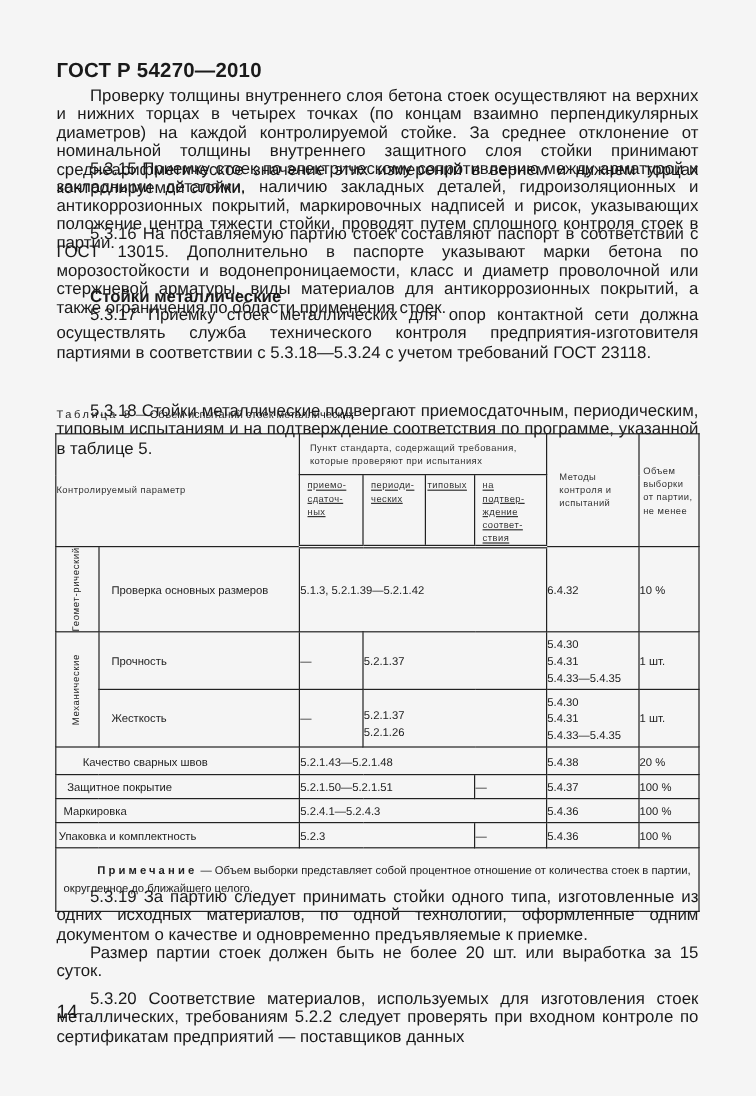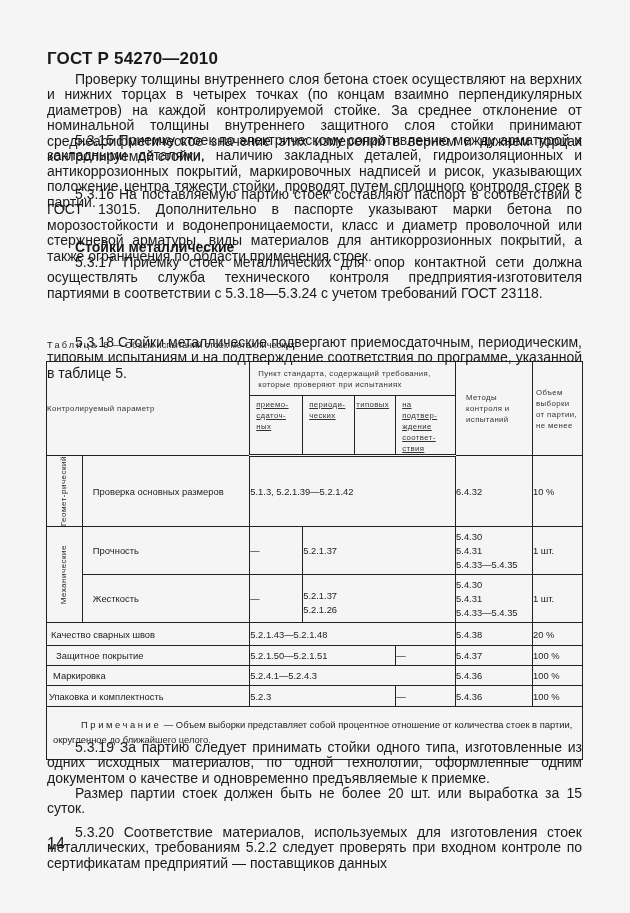--- a/index.html
+++ b/index.html
@@ -12,21 +12,21 @@
   .heading{font-weight:bold;}
   .caption{left:47px;top:340px;font-size:9.2px;color:#222;}
   .caption .sp{letter-spacing:2.2px;}
   table.t{position:absolute;left:46px;top:361px;width:537px;border-collapse:collapse;font-size:9.4px;color:#222;}
   table.t td{border:1px solid #222;text-align:left;vertical-align:middle;padding:0;}
   table.t td.left{text-align:left;padding-left:10px;}
   .hdr{font-size:7.8px;line-height:11px;color:#333;letter-spacing:0.4px;}
   .vert{writing-mode:vertical-rl;transform:rotate(180deg);font-size:8px;letter-spacing:0.5px;line-height:10px;margin:auto;}
   tr.dbl td{border-bottom:3px double #222;text-decoration:underline;}
   .note{text-align:left !important;padding:10px 6px 12px 6px !important;font-size:9.4px;line-height:15px;}
-  .note .sp{letter-spacing:2.6px;}
+  .note .sp{letter-spacing:2.6px;font-weight:bold;}
   .pagenum{left:47px;top:835px;font-size:16px;}
 </style>
 </head>
 <body>
 
 <div class="abs doc-id">ГОСТ Р 54270—2010</div>
 
 <div class="para" style="top:72px;"><span class="ind"></span><span>Проверку толщины внутреннего слоя бетона стоек осуществляют на верхних и нижних торцах в четырех точках (по концам взаимно перпендикулярных диаметров) на каждой контролируемой стойке. За среднее отклонение от номинальной толщины внутреннего защитного слоя стойки принимают среднеарифметическое значение этих измерений в вернем и нижнем торцах контролируемой стойки.</span></div>
 <div class="para" style="top:133px;"><span class="ind"></span><span>5.3.15 Приемку стоек по электрическому сопротивлению между арматурой и закладными деталями, наличию закладных деталей, гидроизоляционных и антикоррозионных покрытий, маркировочных надписей и рисок, указывающих положение центра тяжести стойки, проводят путем сплошного контроля стоек в партии.</span></div>
 <div class="para" style="top:187px;"><span class="ind"></span><span>5.3.16 На поставляемую партию стоек составляют паспорт в соответствии с ГОСТ 13015. Дополнительно в паспорте указывают марки бетона по морозостойкости и водонепроницаемости, класс и диаметр проволочной или стержневой арматуры, виды материалов для антикоррозионных покрытий, а также ограничения по области применения стоек.</span></div>
@@ -85,21 +85,21 @@
     <td class="left">Жесткость</td>
     <td>—</td>
     <td colspan="3" style="white-space:pre-line;line-height:14px;padding-top:8px;">5.2.1.37
 5.2.1.26</td>
     <td style="white-space:pre-line;line-height:14px;">5.4.30
 5.4.31
 5.4.33—5.4.35</td>
     <td>1 шт.</td>
   </tr>
   <tr style="height:23px;">
-    <td colspan="2" class="left" style="padding-left:4px;">Качество сварных швов</td>
+    <td colspan="2" class="left" style="padding-left:22px;">Качество сварных швов</td>
     <td colspan="4">5.2.1.43—5.2.1.48</td>
     <td>5.4.38</td>
     <td>20 %</td>
   </tr>
   <tr style="height:20px;">
     <td colspan="2" class="left" style="padding-left:9px;">Защитное покрытие</td>
     <td colspan="3">5.2.1.50—5.2.1.51</td>
     <td>—</td>
     <td>5.4.37</td>
     <td>100 %</td>

